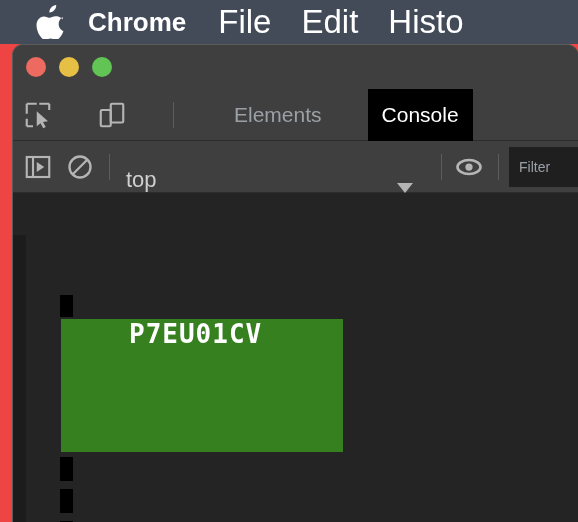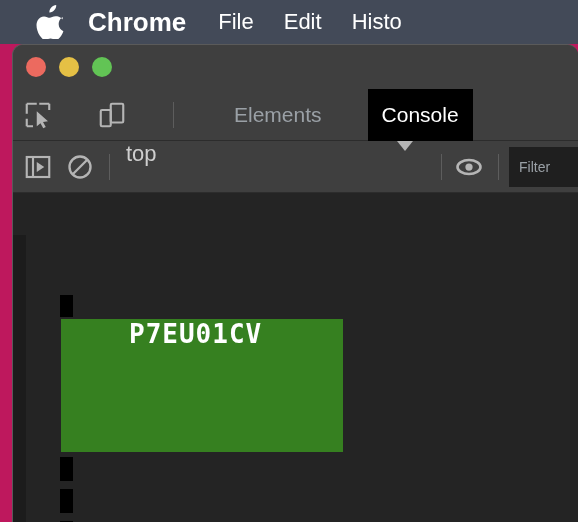--- a/index.html
+++ b/index.html
@@ -13,21 +13,21 @@
     overflow: hidden;
     font-family: "Liberation Sans", sans-serif;
     -webkit-font-smoothing: antialiased;
   }
 
   #screen {
     position: relative;
     width: 578px;
     height: 522px;
     overflow: hidden;
-    background: #be185d;
+    background: #ef4444;
   }
 
   
   #menubar {
     position: absolute;
     left: 0; top: 0;
     width: 578px;
     height: 44px;
     background: #434a58;
     display: flex;
@@ -39,21 +39,21 @@
   }
   .apple-logo {
     width: 30px;
     height: 34px;
     display: block;
     flex: 0 0 auto;
     margin-right: 22px;
   }
   .menu-item {
     color: #ffffff;
-    font-size: 22px;
+    font-size: 33px;
     line-height: 44px;
     margin-right: 30px;
     flex: 0 0 auto;
   }
   .menu-item.app-name {
     font-weight: bold;
     font-size: 26px;
     margin-right: 32px;
   }
 
@@ -146,21 +146,21 @@
     width: 566px;
     height: 52px;
     background: #3f3f3f;
     display: flex;
     align-items: center;
     box-sizing: border-box;
     border-bottom: 1px solid #2c2c2c;
   }
   .ctx-select {
     display: flex;
-    align-items: flex-start;
+    align-items: flex-end;
     flex: 1 1 auto;
     min-width: 0;
     height: 52px;
   }
   .ctx-label {
     color: #cfcfcf;
     font-size: 22px;
     margin-left: 16px;
     flex: 0 0 auto;
   }

